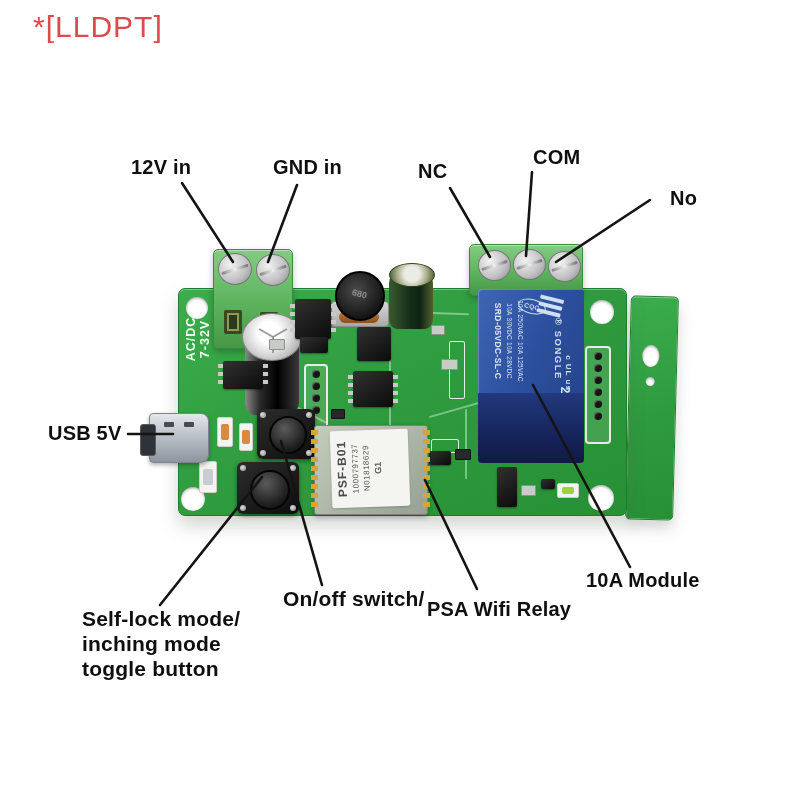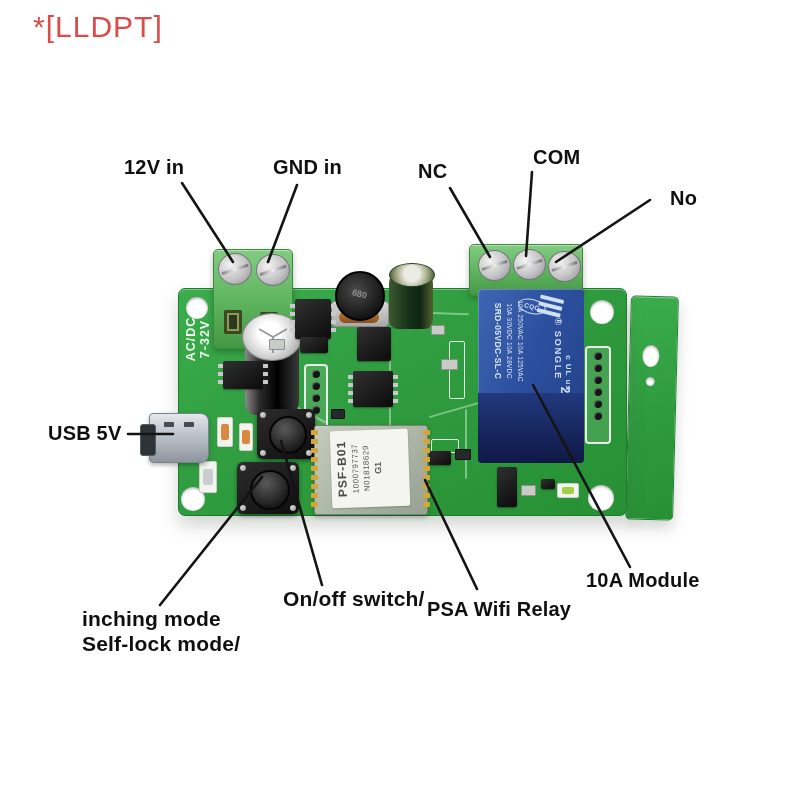--- a/index.html
+++ b/index.html
@@ -12,21 +12,21 @@
 
   
   .watermark{
     position:absolute;left:13px;top:10px;
     font-size:30px;font-weight:normal;color:#db4b4b;letter-spacing:1px;z-index:40;margin-left:20px;
   }
   .callout{
     position:absolute;font-size:20px;font-weight:bold;color:#0f0f0f;
     letter-spacing:.2px;z-index:40;white-space:nowrap;line-height:25px;
   }
-  #c-12v{left:124px;top:155px;}
+  #c-12v{left:131px;top:155px;}
   #c-gnd{left:273px;top:155px;}
   #c-nc{left:418px;top:159px;}
   #c-com{left:533px;top:145px;}
   #c-no{left:670px;top:186px;}
   #c-usb{left:48px;top:421px;}
   #c-selflock{left:82px;top:606px;font-size:21px;}
   #c-onoff{left:267px;top:586px;font-size:21px;margin-left:16px;}
   #c-wifi{left:427px;top:597px;}
   #c-relay{left:586px;top:568px;}
 
@@ -372,22 +372,23 @@
     </g>
   </svg>
 
   <div id="c-12v" class="callout">12V in</div>
   <div id="c-gnd" class="callout">GND in</div>
   <div id="c-nc" class="callout">NC</div>
   <div id="c-com" class="callout">COM</div>
   <div id="c-no" class="callout">No</div>
   <div id="c-usb" class="callout">USB 5V</div>
   <div id="c-selflock" class="callout">
+    <div>Self-lock mode/</div>
     <div>inching mode</div>
-    <div>Self-lock mode/</div>
+    <div>toggle button</div>
   </div>
   <div id="c-onoff" class="callout">
     <div>On/off switch/</div>
   </div>
   <div id="c-wifi" class="callout">PSA Wifi Relay</div>
   <div id="c-relay" class="callout">10A Module</div>
 
 </div>
 
 </body></html>

